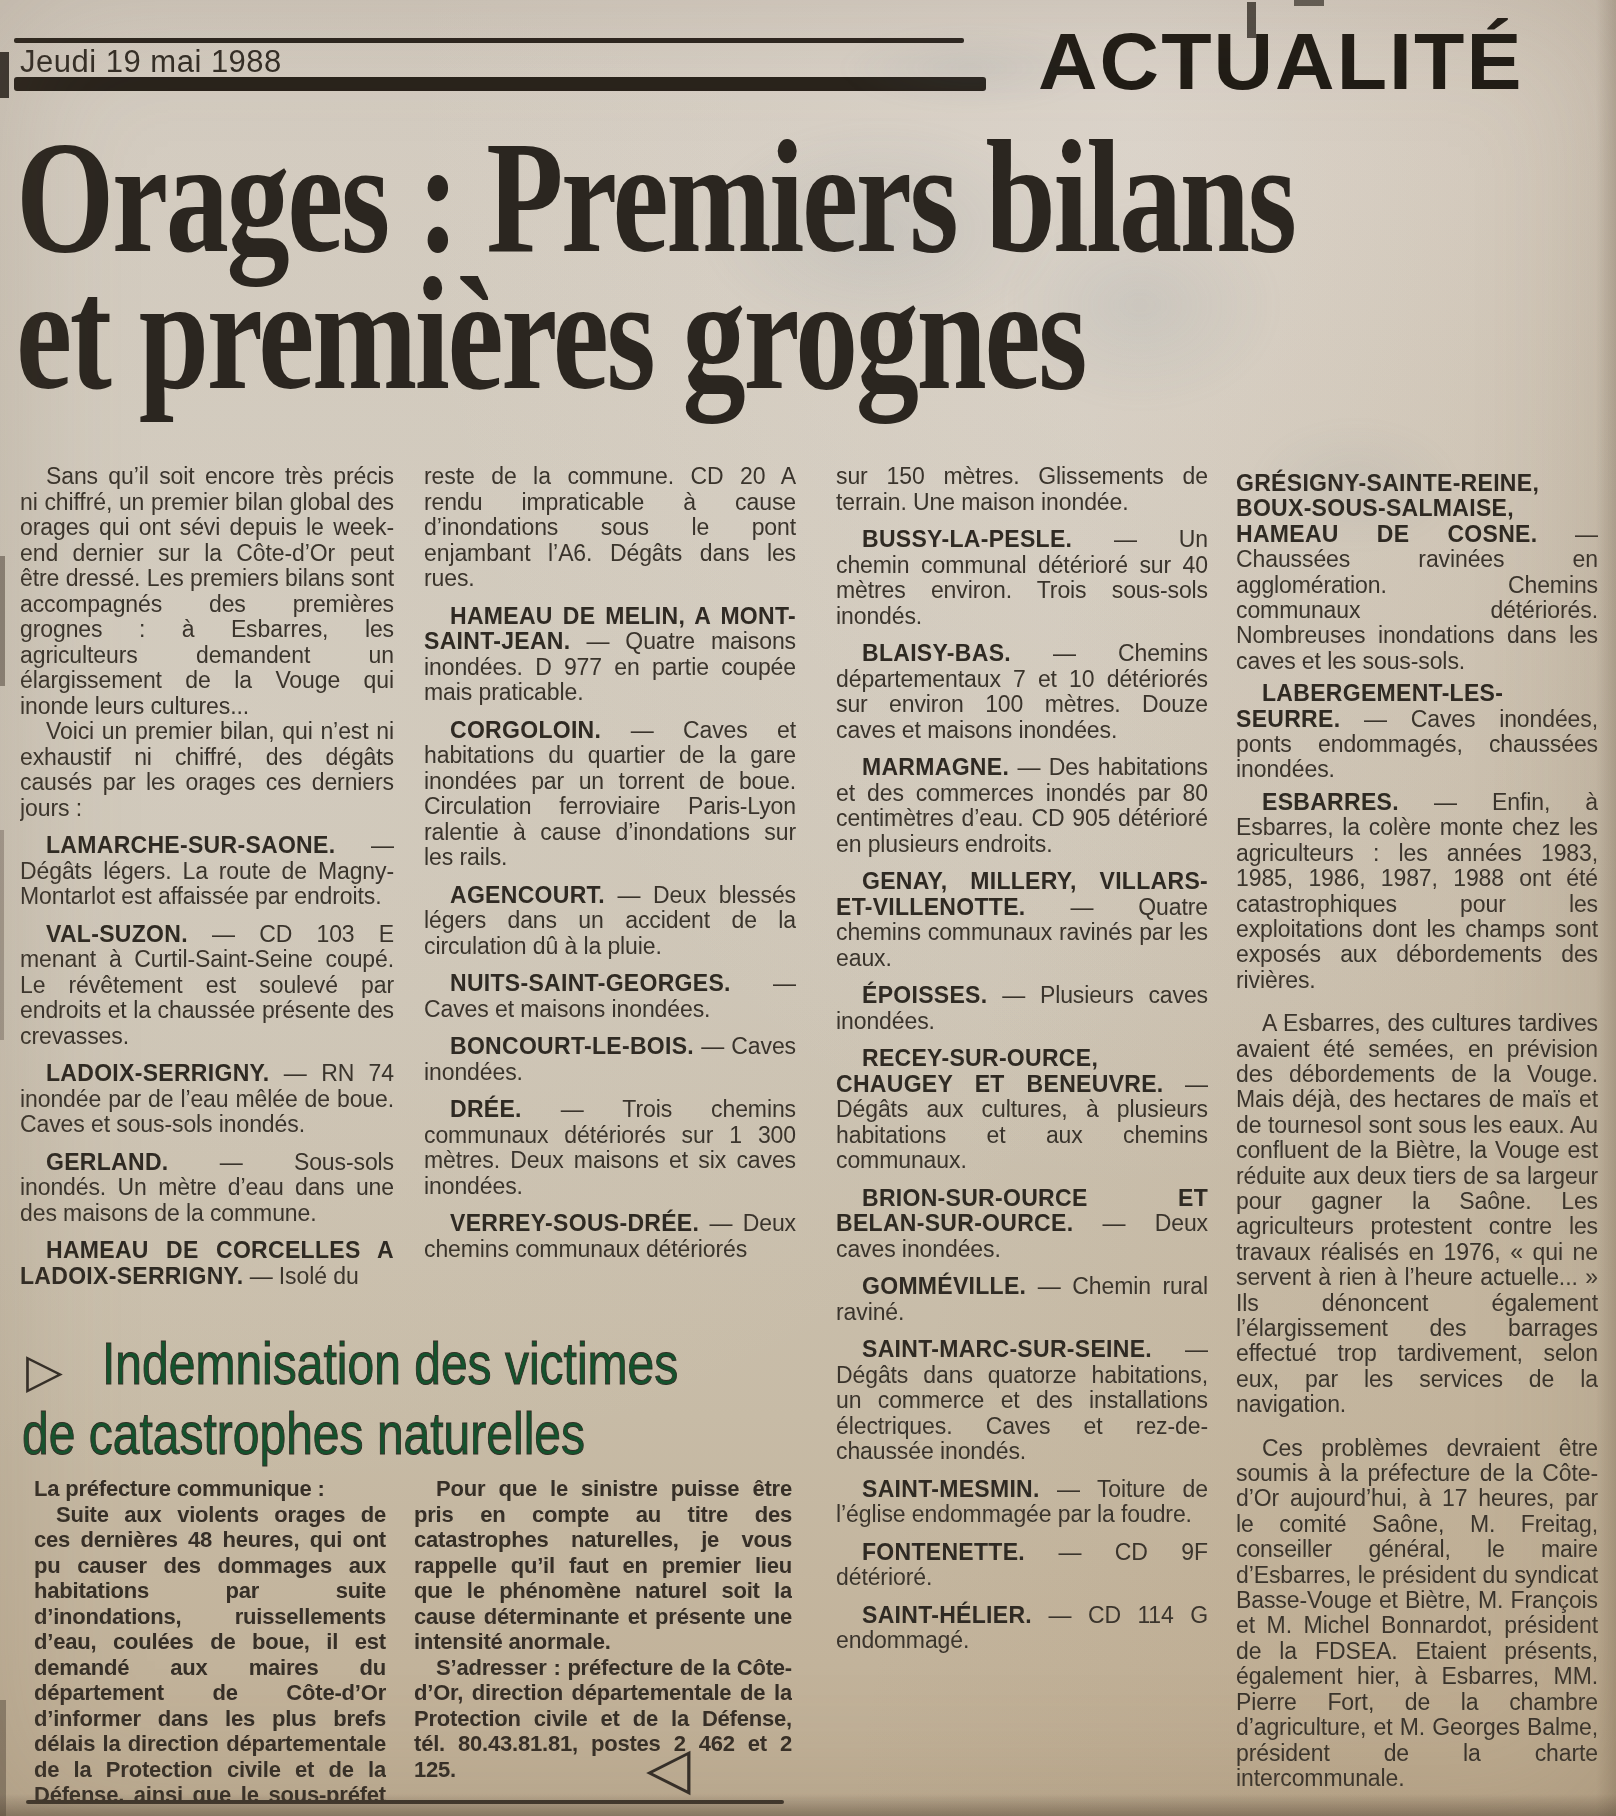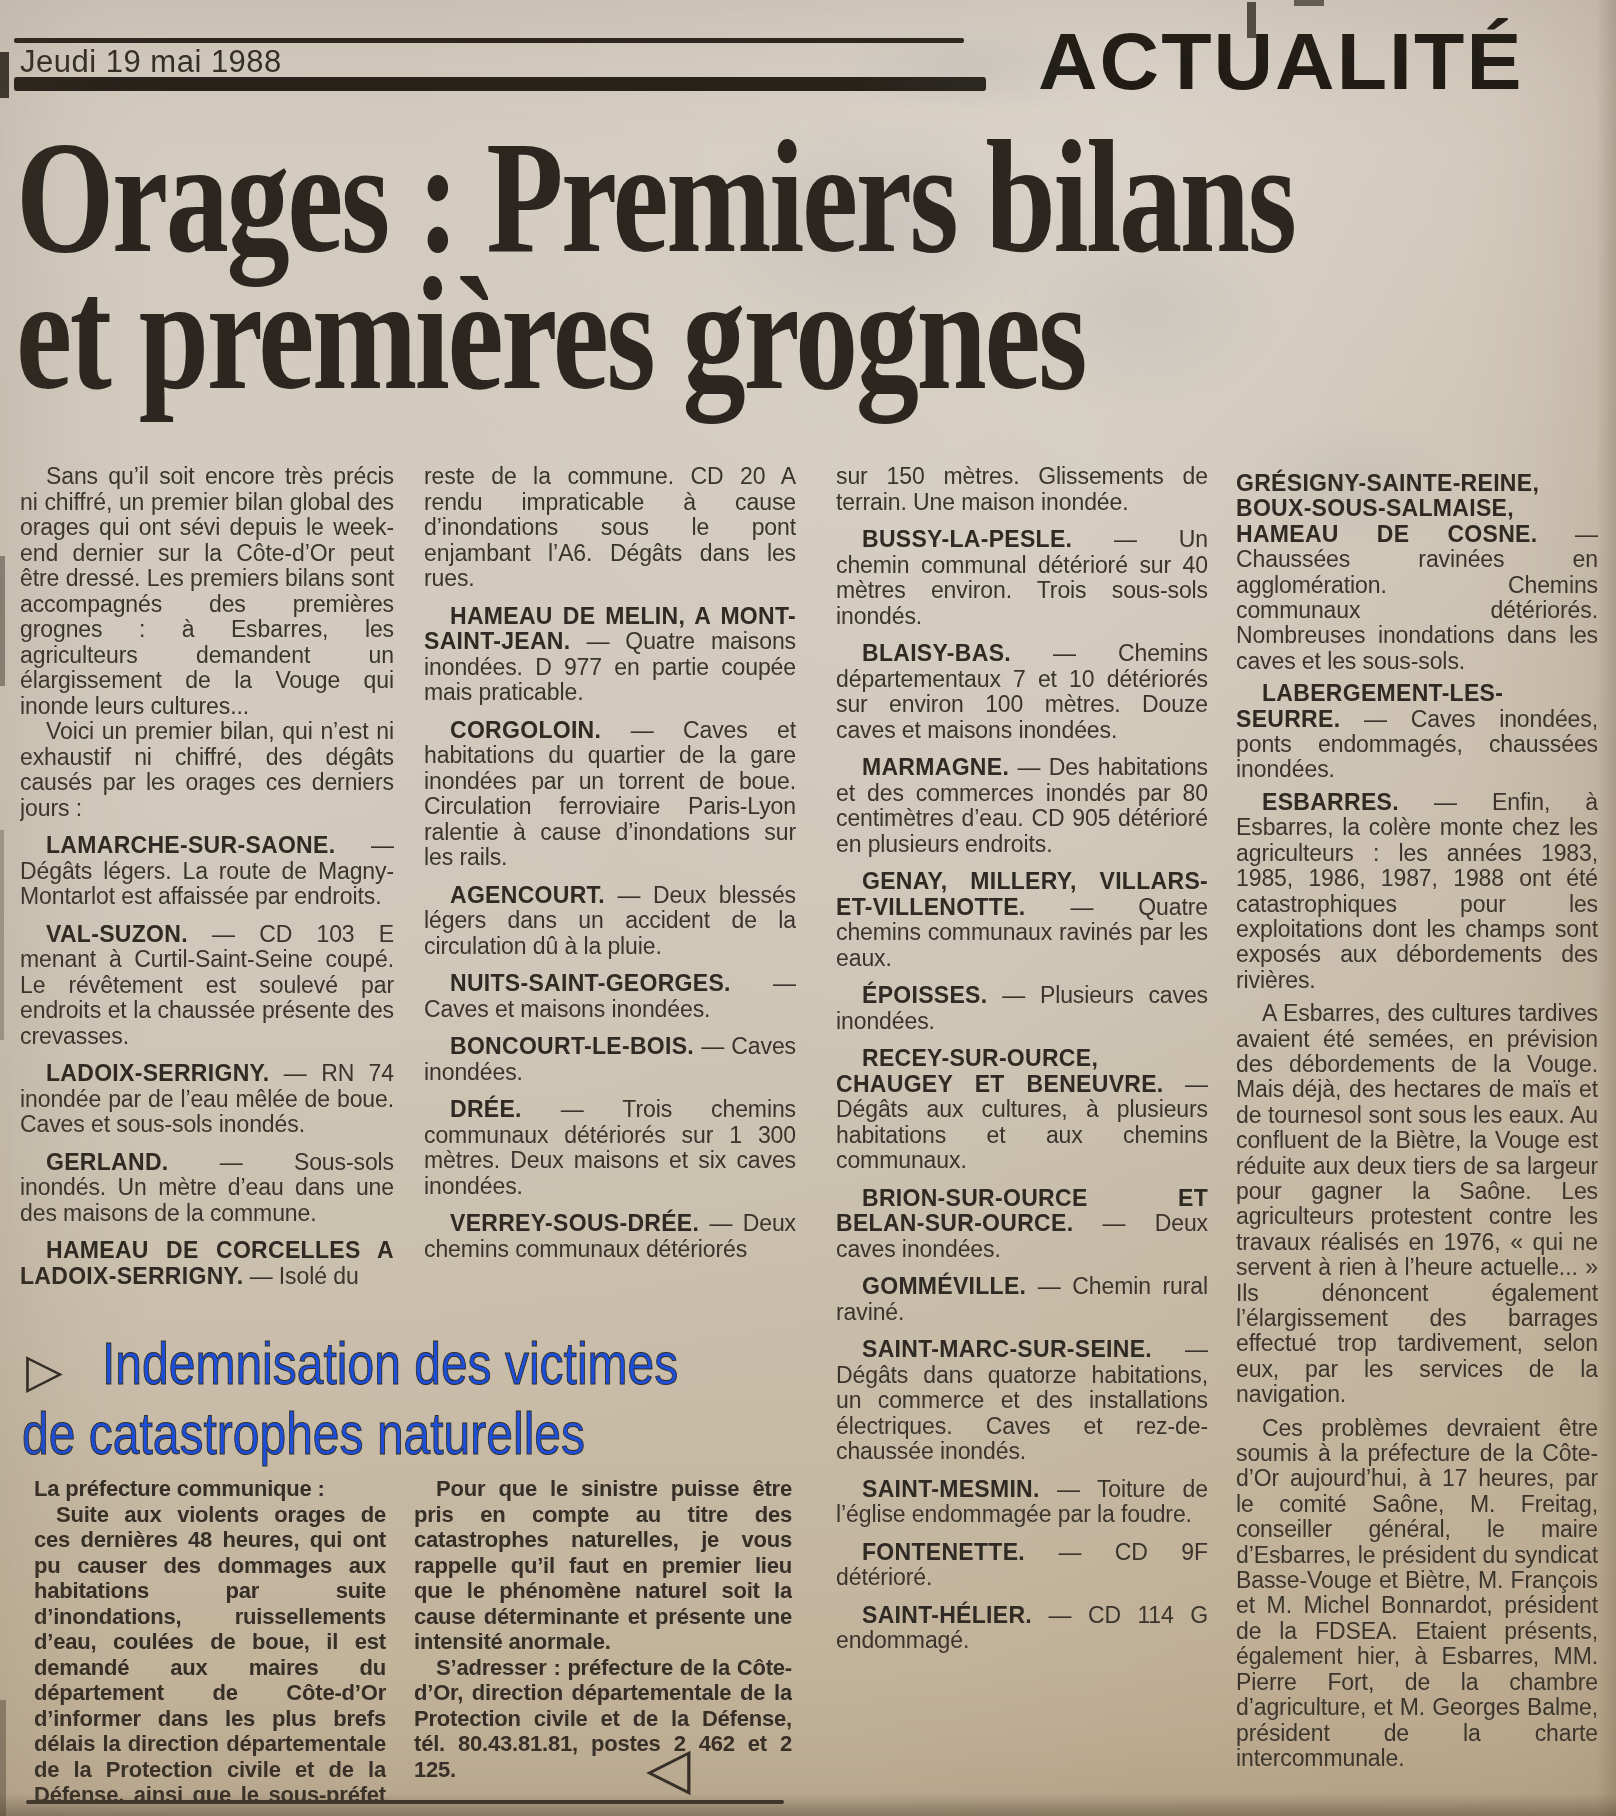--- a/index.html
+++ b/index.html
@@ -36,26 +36,26 @@
   .col{position:absolute;top:464px;text-align:justify;font-size:23px;line-height:25.5px;
        letter-spacing:-0.1px;color:#3a342c;overflow:hidden;}
   #col1{left:20px;width:374px;height:862px;}
   #col2{left:424px;width:372px;height:862px;}
   #col3{left:836px;width:372px;height:1352px;}
   #col4{left:1236px;width:362px;height:1352px;line-height:25.4px;}
   .col p{margin:0;text-indent:26px;}
   .col p.cont{text-indent:0;}
   .col p.item{margin-top:12px;}
   #col4 p.item{margin-top:7px;}
-  #col4 p.intro{margin-top:8px;}
+  #col4 p.intro{margin-top:18px;}
   .lead{font-weight:700;letter-spacing:0.3px;color:#2f2a23;}
   
   .notice{position:absolute;left:18px;top:1326px;width:776px;height:490px;}
   .n-tri-open{position:absolute;left:8px;top:16px;font-size:48px;color:#332d27;}
-  .n-line{position:absolute;font-size:60px;line-height:1;color:#1d4ed8;white-space:nowrap;
+  .n-line{position:absolute;font-size:60px;line-height:1;color:#14532d;white-space:nowrap;
           -webkit-text-stroke:1px #322c25;}
   .n-line > span{display:inline-block;transform:scaleX(0.8);transform-origin:left top;}
   .n-line1{left:84px;top:8px;}
   .n-line2{left:4px;top:78px;}
   .n-col{position:absolute;top:150px;font-size:22px;line-height:25.5px;font-weight:700;
          text-align:justify;color:#362f27;letter-spacing:-0.2px;overflow:hidden;}
   .n-left{left:16px;width:352px;height:326px;}
   .n-right{left:396px;width:378px;height:336px;}
   .n-col p{margin:0;text-indent:22px;}
   .n-col p.nolead{text-indent:0;}

